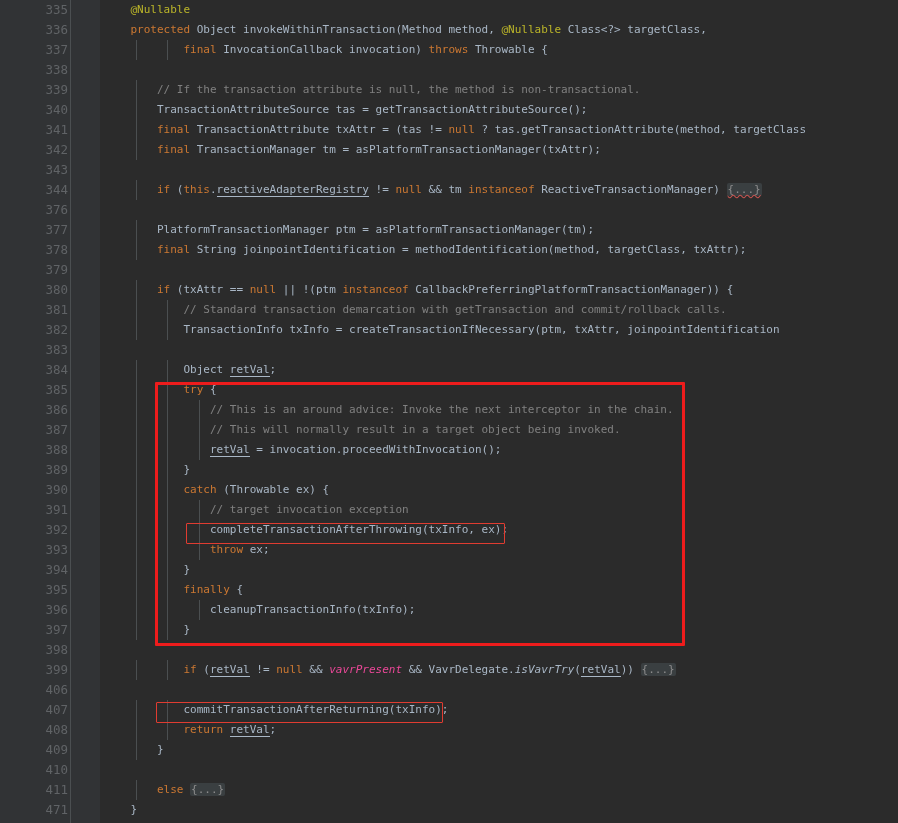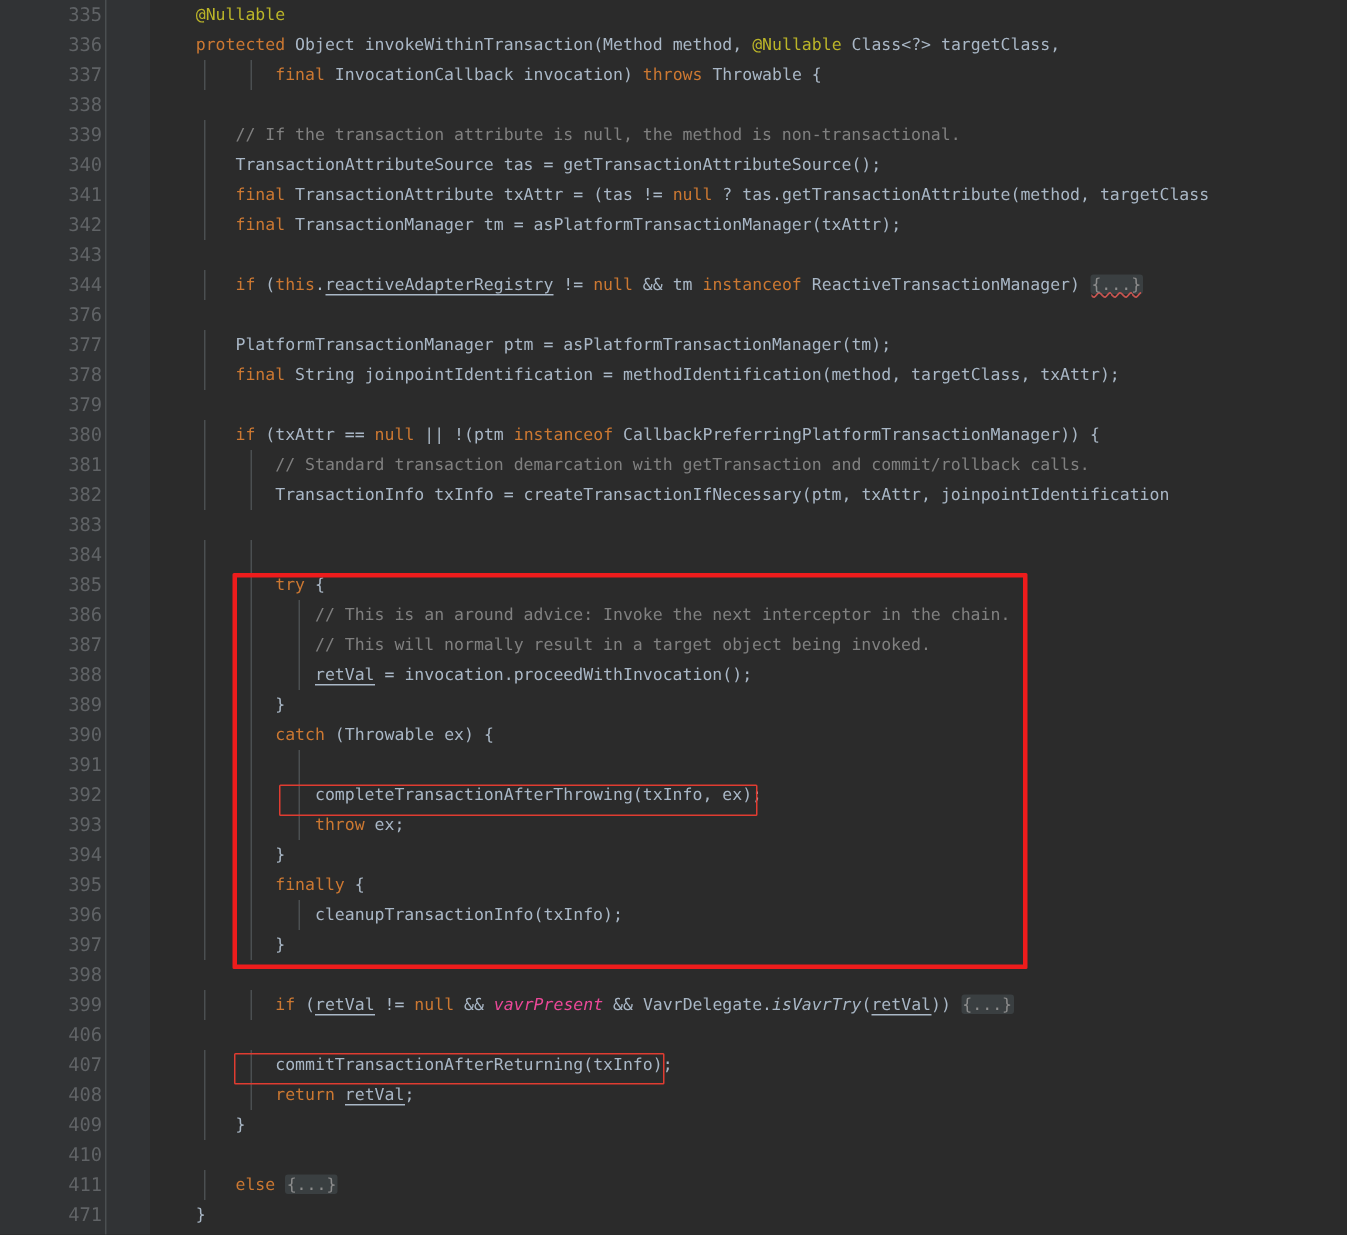--- a/index.html
+++ b/index.html
@@ -148,28 +148,28 @@
         <div class="line"><span></span></div>
         <div class="line"><span class="guide" style="left: 35.68px;"></span><span>        <span class="kw">if</span> <span class="pln">(</span><span class="kw">this</span><span class="pln">.</span><span class="pln warnund">reactiveAdapterRegistry</span> <span class="pln">!=</span> <span class="kw">null</span> <span class="pln">&amp;&amp;</span> <span class="pln">tm</span> <span class="kw">instanceof</span> <span class="pln">ReactiveTransactionManager</span><span class="pln">)</span> <span class="folded-err">{...}</span></span></div>
         <div class="line"><span></span></div>
         <div class="line"><span class="guide" style="left: 35.68px;"></span><span>        <span class="pln">PlatformTransactionManager</span> <span class="pln">ptm</span> <span class="pln">=</span> <span class="pln">asPlatformTransactionManager</span><span class="pln">(</span><span class="pln">tm</span><span class="pln">);</span></span></div>
         <div class="line"><span class="guide" style="left: 35.68px;"></span><span>        <span class="kw">final</span> <span class="pln">String</span> <span class="pln">joinpointIdentification</span> <span class="pln">=</span> <span class="pln">methodIdentification</span><span class="pln">(</span><span class="pln">method</span><span class="pln">,</span> <span class="pln">targetClass</span><span class="pln">,</span> <span class="pln">txAttr</span><span class="pln">);</span></span></div>
         <div class="line"><span></span></div>
         <div class="line"><span class="guide" style="left: 35.68px;"></span><span>        <span class="kw">if</span> <span class="pln">(</span><span class="pln">txAttr</span> <span class="pln">==</span> <span class="kw">null</span> <span class="pln">||</span> <span class="pln">!(</span><span class="pln">ptm</span> <span class="kw">instanceof</span> <span class="pln">CallbackPreferringPlatformTransactionManager</span><span class="pln">))</span> <span class="pln">{</span></span></div>
         <div class="line"><span class="guide" style="left: 35.68px;"></span><span class="guide" style="left: 67.36px;"></span><span>            <span class="cmt">// Standard transaction demarcation with getTransaction and commit/rollback calls.</span></span></div>
         <div class="line"><span class="guide" style="left: 35.68px;"></span><span class="guide" style="left: 67.36px;"></span><span>            <span class="pln">TransactionInfo</span> <span class="pln">txInfo</span> <span class="pln">=</span> <span class="pln">createTransactionIfNecessary</span><span class="pln">(</span><span class="pln">ptm</span><span class="pln">,</span> <span class="pln">txAttr</span><span class="pln">,</span> <span class="pln">joinpointIdentification</span></span></div>
         <div class="line"><span></span></div>
-        <div class="line"><span class="guide" style="left: 35.68px;"></span><span class="guide" style="left: 67.36px;"></span></div>
+        <div class="line"><span class="guide" style="left: 35.68px;"></span><span class="guide" style="left: 67.36px;"></span><span>            <span class="pln">Object</span> <span class="pln warnund">retVal</span><span class="pln">;</span></span></div>
         <div class="line"><span class="guide" style="left: 35.68px;"></span><span class="guide" style="left: 67.36px;"></span><span>            <span class="kw">try</span> <span class="pln">{</span></span></div>
         <div class="line"><span class="guide" style="left: 35.68px;"></span><span class="guide" style="left: 67.36px;"></span><span class="guide" style="left: 99.04px;"></span><span>                <span class="cmt">// This is an around advice: Invoke the next interceptor in the chain.</span></span></div>
         <div class="line"><span class="guide" style="left: 35.68px;"></span><span class="guide" style="left: 67.36px;"></span><span class="guide" style="left: 99.04px;"></span><span>                <span class="cmt">// This will normally result in a target object being invoked.</span></span></div>
         <div class="line"><span class="guide" style="left: 35.68px;"></span><span class="guide" style="left: 67.36px;"></span><span class="guide" style="left: 99.04px;"></span><span>                <span class="pln warnund">retVal</span> <span class="pln">=</span> <span class="pln">invocation</span><span class="pln">.</span><span class="pln">proceedWithInvocation</span><span class="pln">();</span></span></div>
         <div class="line"><span class="guide" style="left: 35.68px;"></span><span class="guide" style="left: 67.36px;"></span><span>            <span class="pln">}</span></span></div>
         <div class="line"><span class="guide" style="left: 35.68px;"></span><span class="guide" style="left: 67.36px;"></span><span>            <span class="kw">catch</span> <span class="pln">(</span><span class="pln">Throwable</span> <span class="pln">ex</span><span class="pln">)</span> <span class="pln">{</span></span></div>
-        <div class="line"><span class="guide" style="left: 35.68px;"></span><span class="guide" style="left: 67.36px;"></span><span class="guide" style="left: 99.04px;"></span></div>
+        <div class="line"><span class="guide" style="left: 35.68px;"></span><span class="guide" style="left: 67.36px;"></span><span class="guide" style="left: 99.04px;"></span><span>                <span class="cmt">// target invocation exception</span></span></div>
         <div class="line"><span class="guide" style="left: 35.68px;"></span><span class="guide" style="left: 67.36px;"></span><span class="guide" style="left: 99.04px;"></span><span>                <span class="pln">completeTransactionAfterThrowing</span><span class="pln">(</span><span class="pln">txInfo</span><span class="pln">,</span> <span class="pln">ex</span><span class="pln">);</span></span></div>
         <div class="line"><span class="guide" style="left: 35.68px;"></span><span class="guide" style="left: 67.36px;"></span><span class="guide" style="left: 99.04px;"></span><span>                <span class="kw">throw</span> <span class="pln">ex</span><span class="pln">;</span></span></div>
         <div class="line"><span class="guide" style="left: 35.68px;"></span><span class="guide" style="left: 67.36px;"></span><span>            <span class="pln">}</span></span></div>
         <div class="line"><span class="guide" style="left: 35.68px;"></span><span class="guide" style="left: 67.36px;"></span><span>            <span class="kw">finally</span> <span class="pln">{</span></span></div>
         <div class="line"><span class="guide" style="left: 35.68px;"></span><span class="guide" style="left: 67.36px;"></span><span class="guide" style="left: 99.04px;"></span><span>                <span class="pln">cleanupTransactionInfo</span><span class="pln">(</span><span class="pln">txInfo</span><span class="pln">);</span></span></div>
         <div class="line"><span class="guide" style="left: 35.68px;"></span><span class="guide" style="left: 67.36px;"></span><span>            <span class="pln">}</span></span></div>
         <div class="line"><span></span></div>
         <div class="line"><span class="guide" style="left: 35.68px;"></span><span class="guide" style="left: 67.36px;"></span><span>            <span class="kw">if</span> <span class="pln">(</span><span class="pln warnund">retVal</span> <span class="pln">!=</span> <span class="kw">null</span> <span class="pln">&amp;&amp;</span> <span class="fldi">vavrPresent</span> <span class="pln">&amp;&amp;</span> <span class="pln">VavrDelegate</span><span class="pln">.</span><span class="pln stm">isVavrTry</span><span class="pln">(</span><span class="pln warnund">retVal</span><span class="pln">))</span> <span class="folded">{...}</span></span></div>
         <div class="line"><span></span></div>
         <div class="line"><span class="guide" style="left: 35.68px;"></span><span class="guide" style="left: 67.36px;"></span><span>            <span class="pln">commitTransactionAfterReturning</span><span class="pln">(</span><span class="pln">txInfo</span><span class="pln">);</span></span></div>

